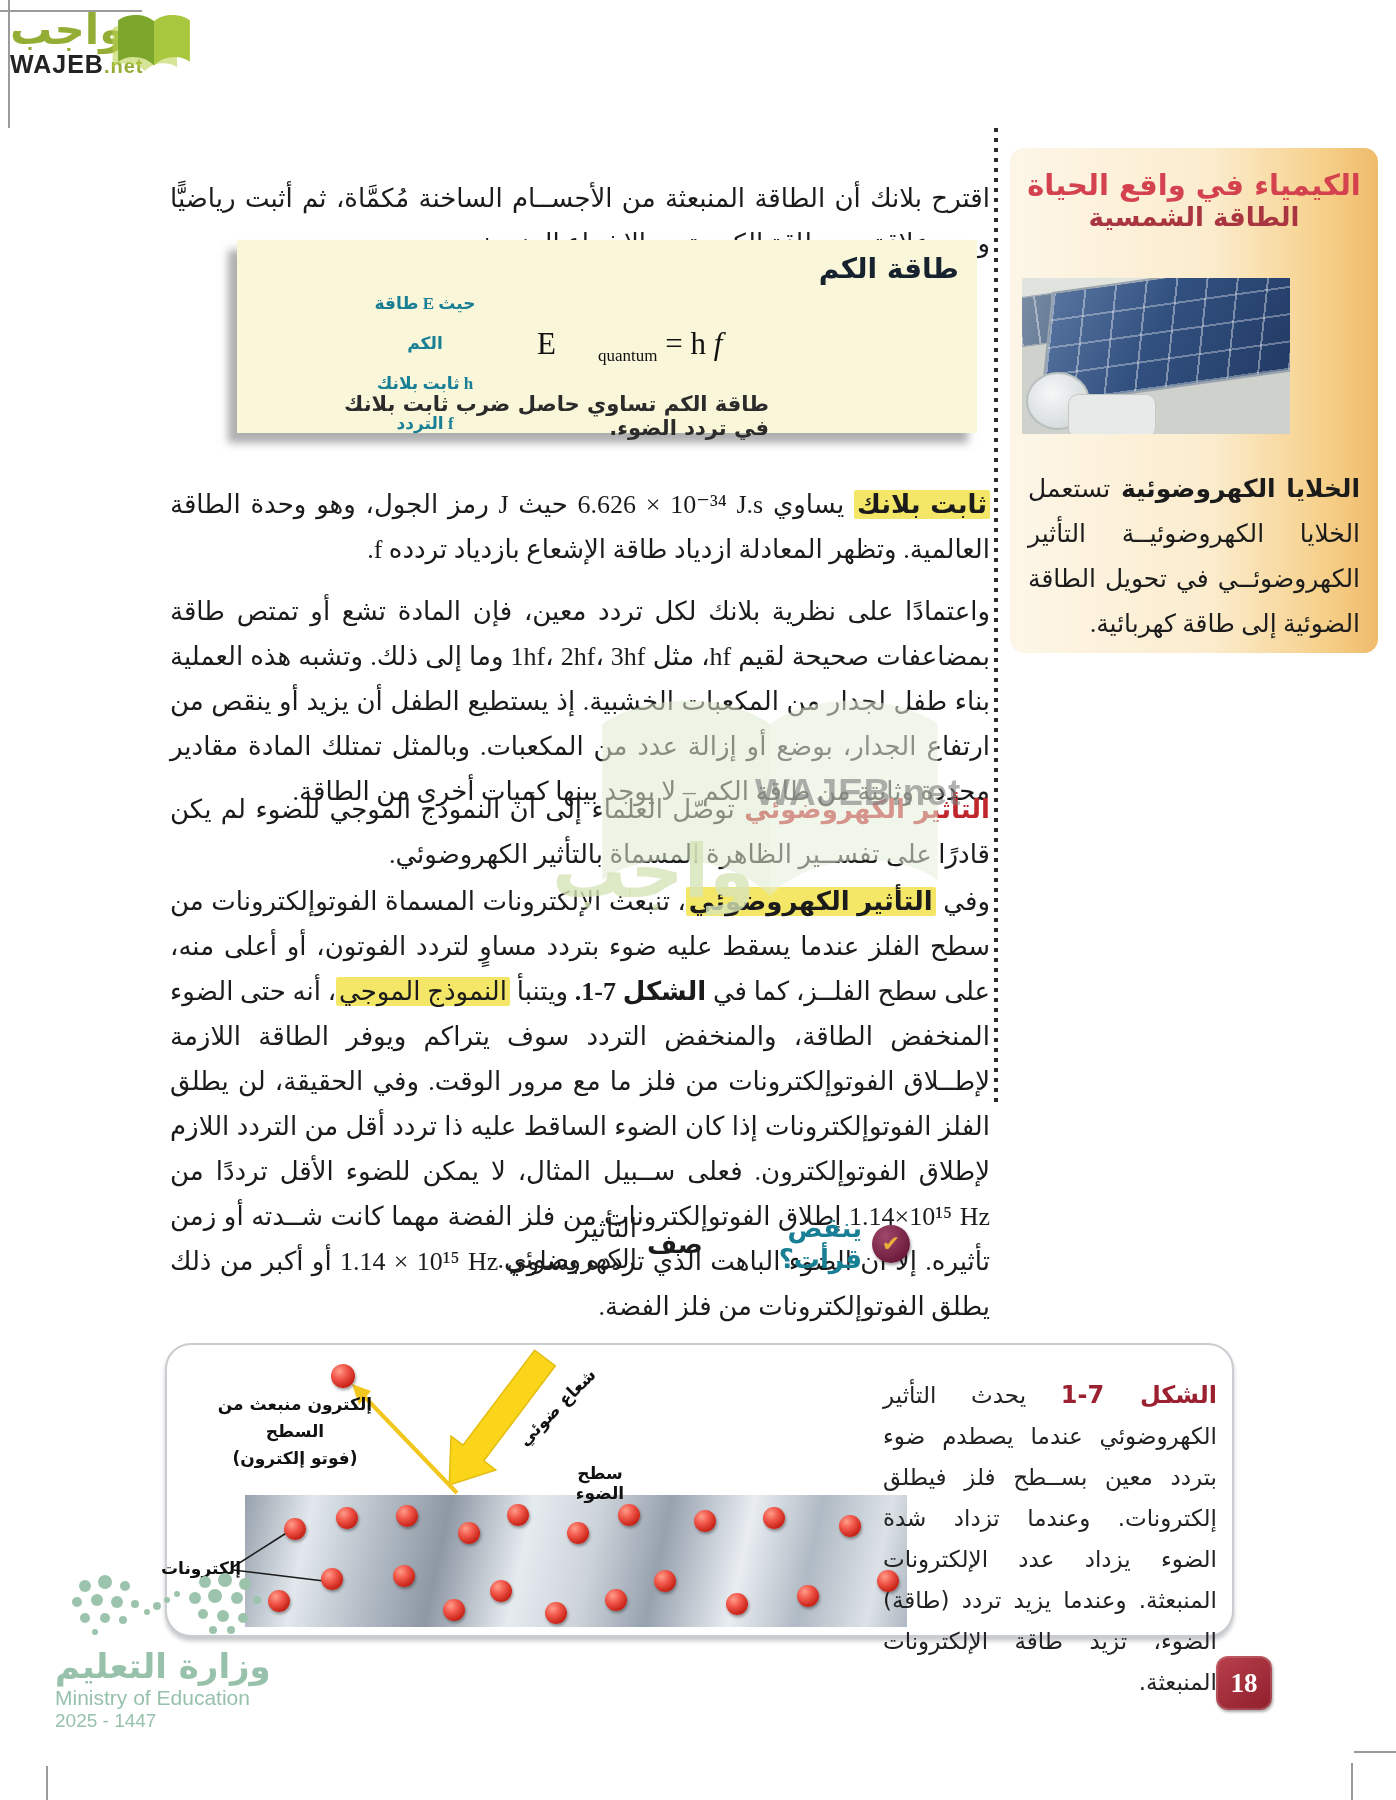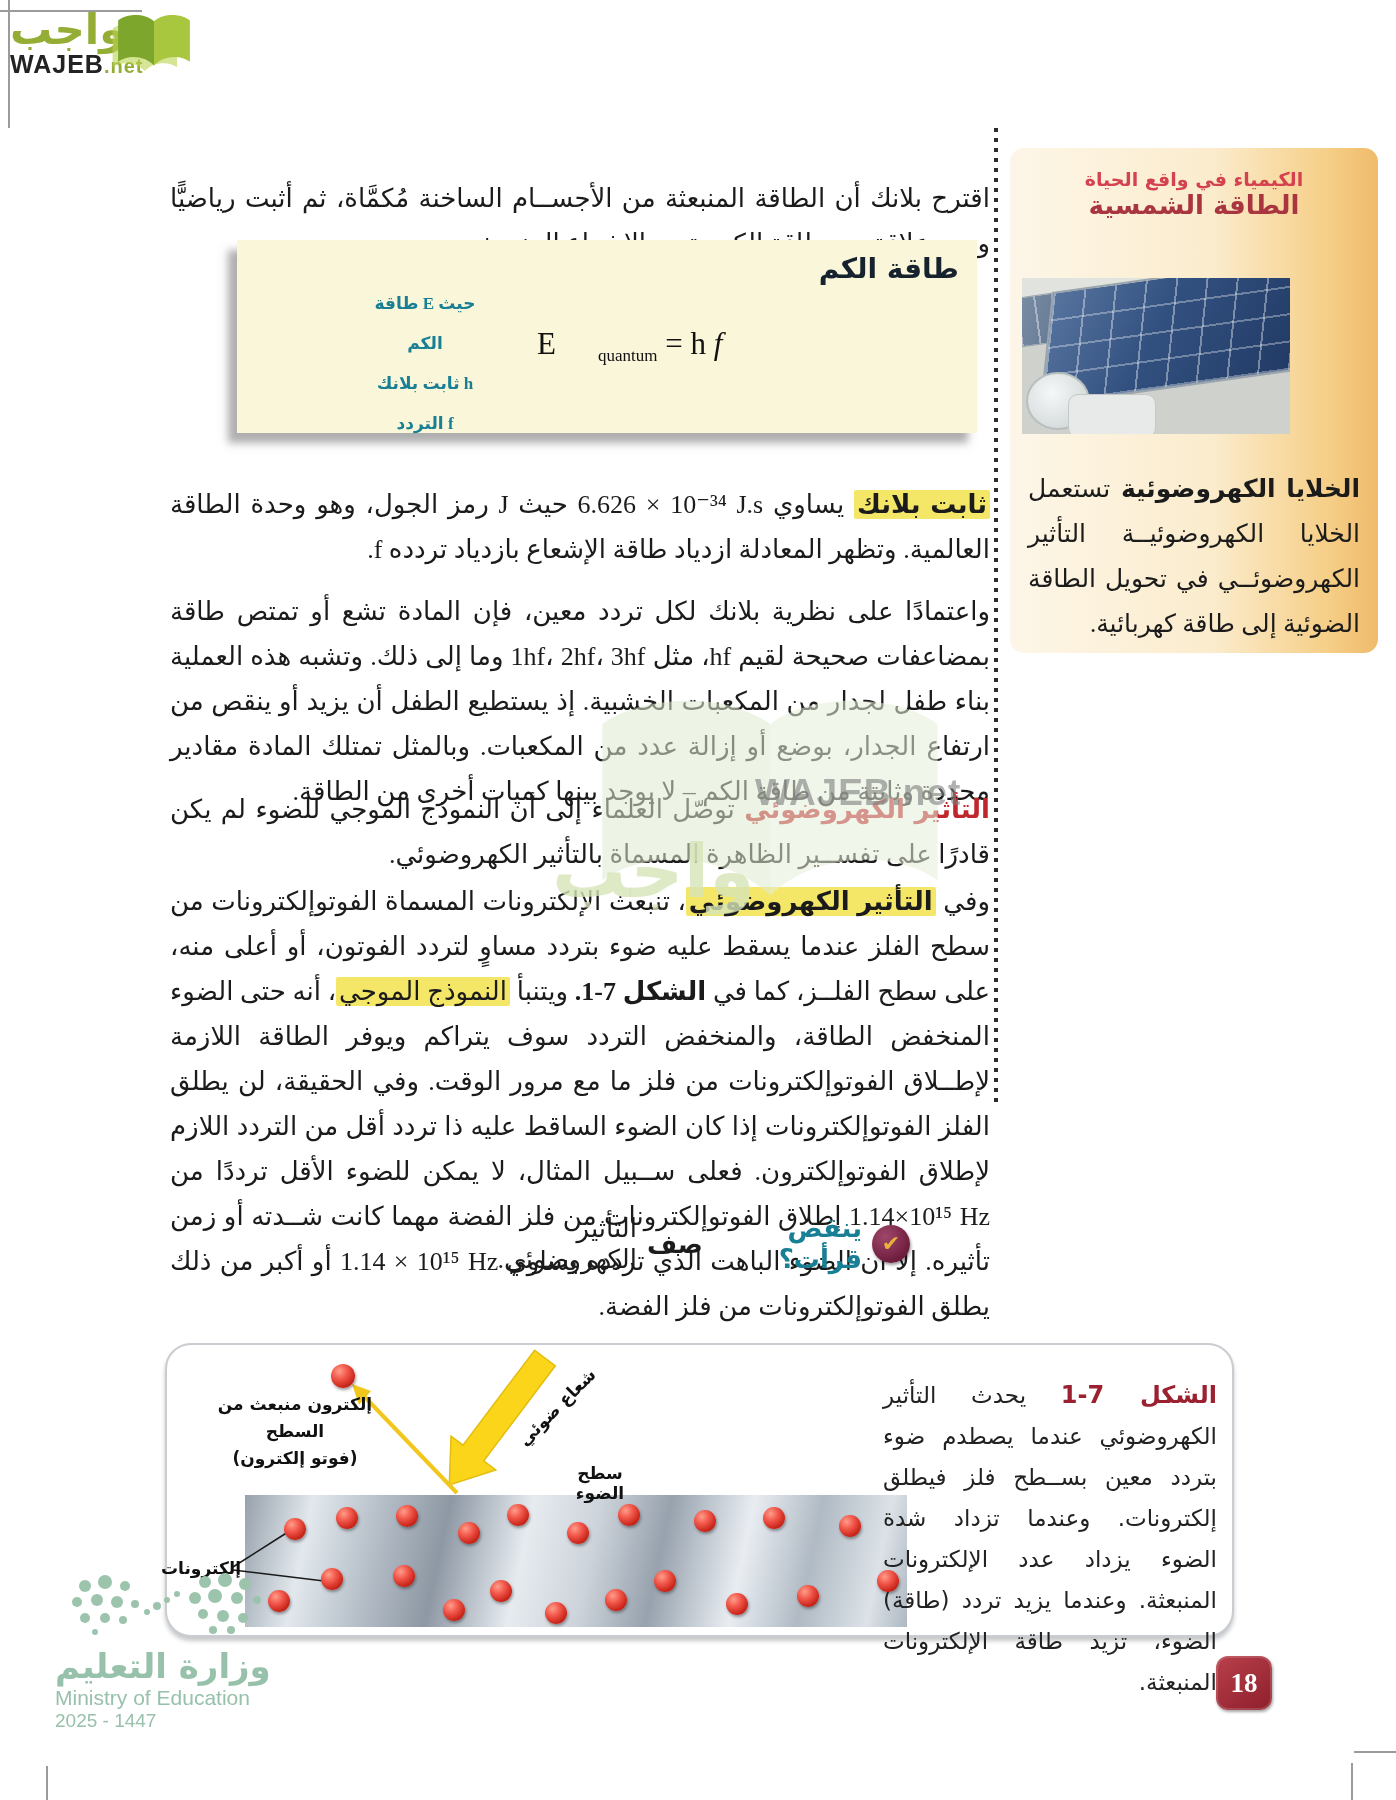--- a/index.html
+++ b/index.html
@@ -39,21 +39,21 @@
   .qbox-eq .sub{font-size:17px;vertical-align:-7px;margin-left:42px;}
   .qbox-eq .it{font-style:italic;}
   .qbox-cap{position:absolute;left:100px;top:152px;width:432px;direction:rtl;text-align:right;
             font-size:21px;font-weight:bold;color:#2b2b2b;}
   
   .vdots{position:absolute;left:994px;top:128px;width:4px;height:978px;
          background:repeating-linear-gradient(to bottom,#2c2c2c 0 4px,transparent 4px 10px);}
   
   .sidebar{position:absolute;left:1010px;top:148px;width:368px;height:505px;border-radius:14px;
            background:linear-gradient(to right,#fdf6e8 0%,#fbeccd 55%,#f6cf88 86%,#efbb6b 100%);z-index:2;}
-  .sb-title{margin-top:20px;text-align:center;font-weight:bold;font-size:19px;color:#d4414f;direction:rtl;}
+  .sb-title{margin-top:20px;text-align:center;font-weight:bold;font-size:29px;color:#d4414f;direction:rtl;}
   .sb-sub{margin-top:0;text-align:center;font-weight:bold;font-size:26px;color:#a93540;direction:rtl;}
   .sb-photo{position:absolute;left:12px;top:130px;width:268px;height:156px;overflow:hidden;background:#cfd1cc;}
   .sb-photo .strip{position:absolute;left:0;top:0;width:268px;height:34px;background:#e1e3de;}
   .panel1{position:absolute;left:30px;top:14px;width:250px;height:108px;
           transform:rotate(-8deg) skewX(-14deg);transform-origin:left top;
           background:repeating-linear-gradient(90deg,rgba(255,255,255,.38) 0 2px,transparent 2px 31px),
                      repeating-linear-gradient(0deg,rgba(255,255,255,.32) 0 2px,transparent 2px 27px),
                      linear-gradient(115deg,#57749f 0%,#32507f 45%,#223b66 100%);
           border:2px solid #9aa4ad;}
   .panel2{position:absolute;left:-8px;top:20px;width:78px;height:48px;
@@ -140,20 +140,21 @@
 <p class="para" style="top:150px;">اقترح بلانك أن الطاقة المنبعثة من الأجســام الساخنة مُكمَّاة، ثم أثبت رياضيًّا وجود علاقة بين طاقة الكم وتردد الإشعاع المنبعث.</p>
 
 <div class="qbox">
   <div class="qbox-title">طاقة الكم</div>
   <div class="qbox-where">
     <div>حيث E طاقة الكم</div>
     <div>h ثابت بلانك</div>
     <div>f التردد</div>
   </div>
   <div class="qbox-eq"><span>E</span><span class="sub">quantum</span> <span>= h</span> <span class="it">f</span></div>
+  <div class="qbox-cap">طاقة الكم تساوي حاصل ضرب ثابت بلانك في تردد الضوء.</div>
 </div>
 
 <p class="para" style="top:456px;"><span class="hl b">ثابت بلانك</span><span> يساوي </span><span class="ltr">6.626 × 10⁻³⁴ J.s</span><span> حيث J رمز الجول، وهو وحدة الطاقة العالمية. وتظهر المعادلة ازدياد طاقة الإشعاع بازدياد تردده f.</span></p>
 
 <p class="para" style="top:563px;">واعتمادًا على نظرية بلانك لكل تردد معين، فإن المادة تشع أو تمتص طاقة بمضاعفات صحيحة لقيم hf، مثل 1hf، 2hf، 3hf وما إلى ذلك. وتشبه هذه العملية بناء طفل لجدار من المكعبات الخشبية. إذ يستطيع الطفل أن يزيد أو ينقص من ارتفاع الجدار، بوضع أو إزالة عدد من المكعبات. وبالمثل تمتلك المادة مقادير محددة وثابتة من طاقة الكم – لا يوجد بينها كميات أخرى من الطاقة.</p>
 
 <p class="para" style="top:761px;"><span class="red-lead">التأثير الكهروضوئي</span><span> توصّل العلماء إلى أن النموذج الموجي للضوء لم يكن قادرًا على تفســير الظاهرة المسماة بالتأثير الكهروضوئي.</span></p>
 
 <p class="para" style="top:853px;"><span>وفي </span><span class="hl b">التأثير الكهروضوئي</span><span>، تنبعث الإلكترونات المسماة الفوتوإلكترونات من سطح الفلز عندما يسقط عليه ضوء بتردد مساوٍ لتردد الفوتون، أو أعلى منه، على سطح الفلــز، كما في </span><span class="b">الشكل 7-1.</span><span> ويتنبأ </span><span class="hl">النموذج الموجي</span><span>، أنه حتى الضوء المنخفض الطاقة، والمنخفض التردد سوف يتراكم ويوفر الطاقة اللازمة لإطــلاق الفوتوإلكترونات من فلز ما مع مرور الوقت. وفي الحقيقة، لن يطلق الفلز الفوتوإلكترونات إذا كان الضوء الساقط عليه ذا تردد أقل من التردد اللازم لإطلاق الفوتوإلكترون. فعلى ســبيل المثال، لا يمكن للضوء الأقل ترددًا من </span><span class="ltr">1.14×10¹⁵ Hz</span><span> إطلاق الفوتوإلكترونات من فلز الفضة مهما كانت شــدته أو زمن تأثيره. إلا أن الضوء الباهت الذي تردده يساوي </span><span class="ltr">1.14 × 10¹⁵ Hz</span><span> أو أكبر من ذلك يطلق الفوتوإلكترونات من فلز الفضة.</span></p>
 

